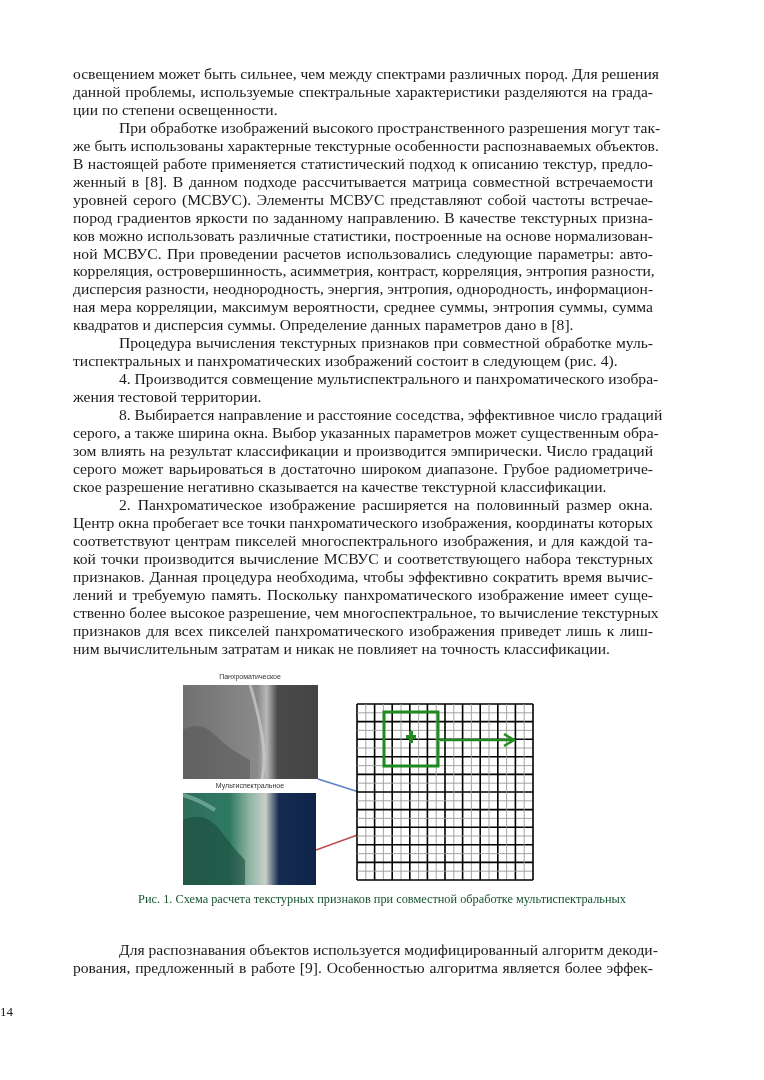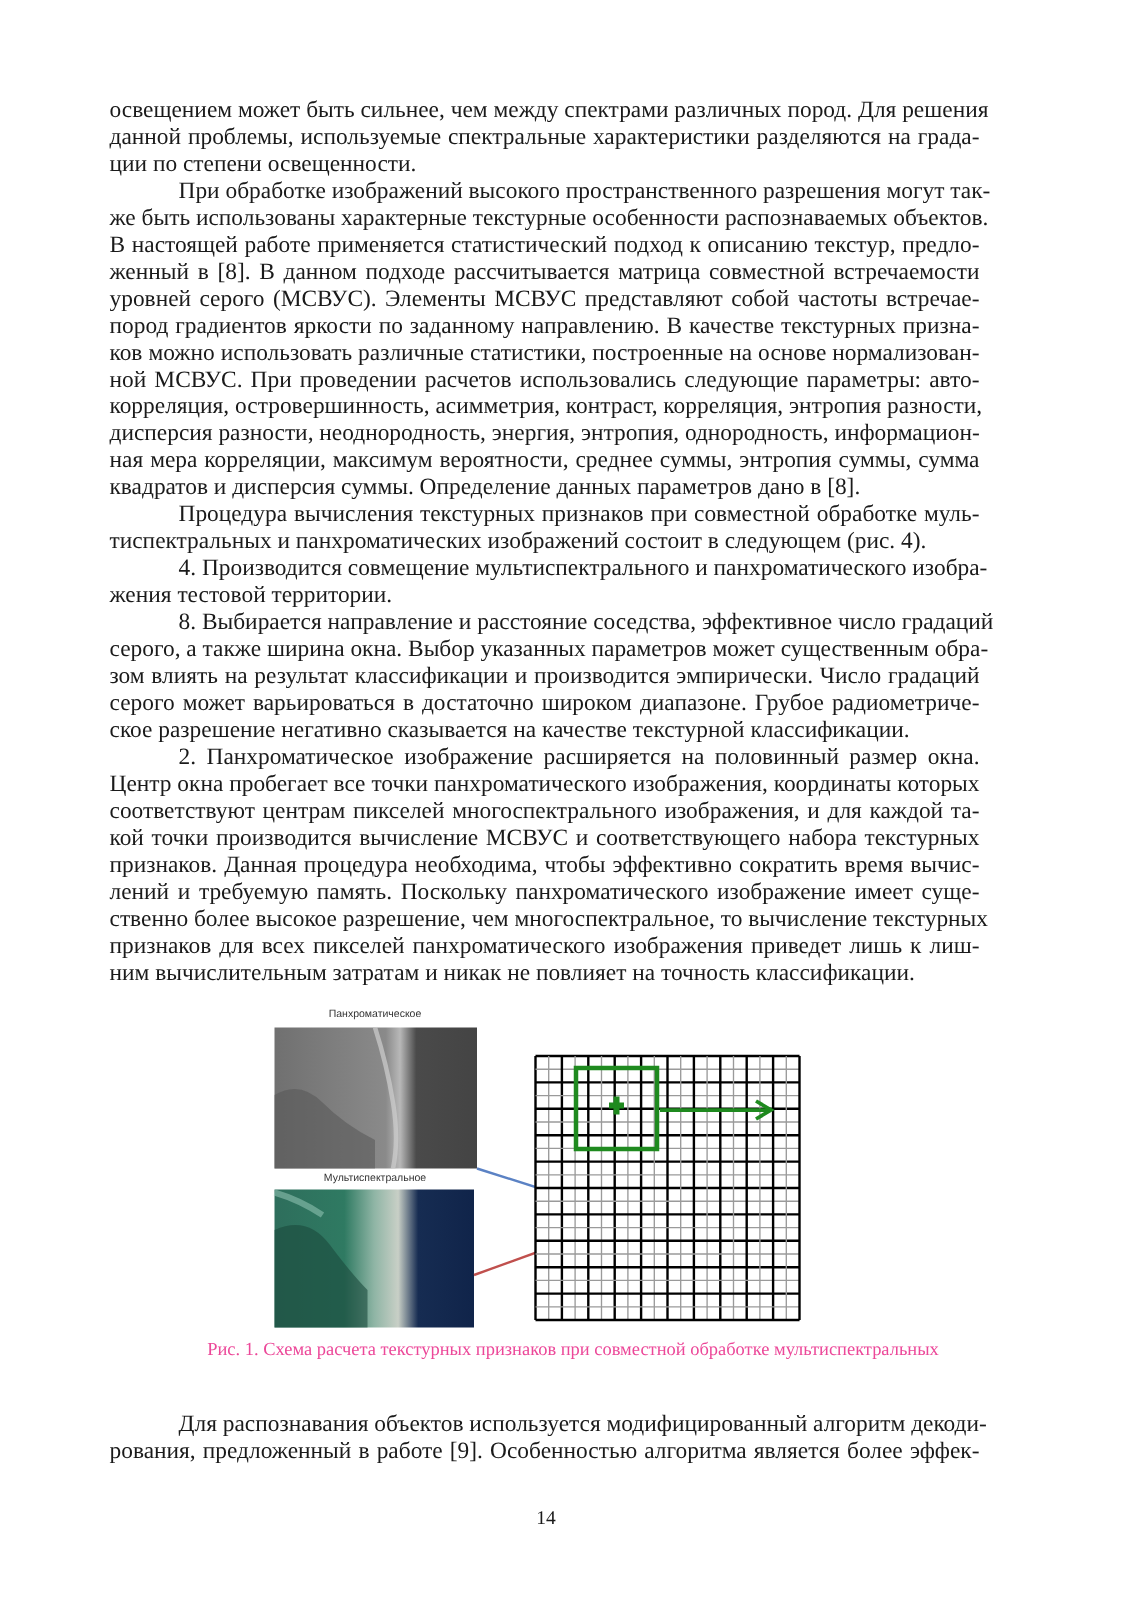--- a/index.html
+++ b/index.html
@@ -13,28 +13,28 @@
   .line { display: block; text-align: justify; text-align-last: justify; white-space: nowrap; }
   .line.last { text-align-last: left; }
   .figure { position: absolute; left: 0; top: 0; width: 764px; height: 1080px; pointer-events: none; }
   .fig-label {
     position: absolute; font-family: "Liberation Sans", sans-serif; font-size: 7px; color: #333;
     text-align: center; width: 140px;
   }
   .caption {
     position: absolute; left: 100px; top: 892px; width: 564px;
     font-family: "Liberation Serif", serif; font-size: 12.3px; line-height: 14.6px;
-    color: #ec4899; text-align: center;
+    color: #14532d; text-align: center;
   }
   .text-block-2 {
     position: absolute; left: 73px; top: 941px; width: 580px;
     font-family: "Liberation Serif", serif; font-size: 15.6px; line-height: 17.95px; color: #1a1a1a;
   }
   .page-number {
-    position: absolute; left: 0; width: 728px; top: 1004px; text-align: center;
+    position: absolute; left: 0; width: 728px; top: 1004px; text-align: left;
     font-family: "Liberation Serif", serif; font-size: 13px; color: #1a1a1a;
   }
   svg { position: absolute; left: 0; top: 0; }
 </style>
 </head>
 <body>
 
 <div class="page">
 
   <div class="text-block" id="body-text">

